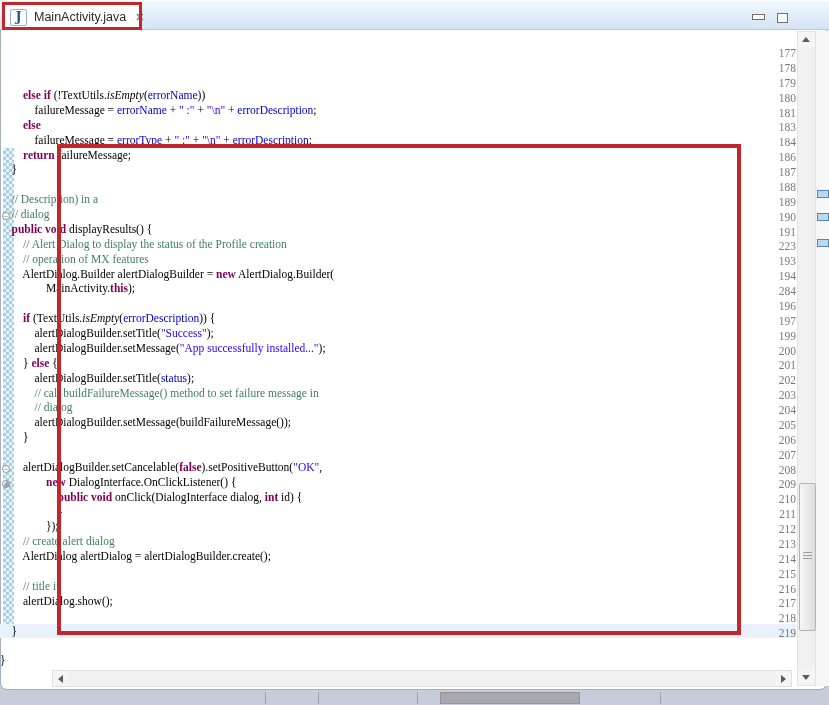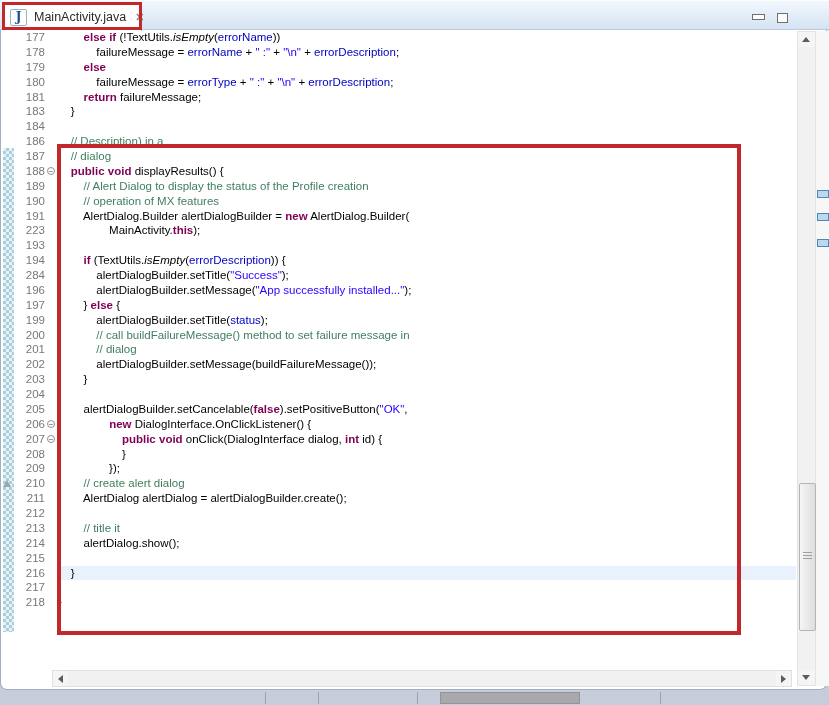--- a/index.html
+++ b/index.html
@@ -35,21 +35,21 @@
   .tab-label{margin-left:7px;font-size:12.5px;color:#2a2a2a;white-space:nowrap;}
   .tab-close{margin-left:9px;color:#8a8a8a;font-size:11px;font-weight:bold;}
   .winctl-min{position:absolute;left:752px;top:13px;width:11px;height:4px;
     border:1px solid #6e6e6e;background:#fdfdfd;}
   .winctl-restore{position:absolute;left:777px;top:12px;width:9px;height:8px;
     border:1px solid #6e6e6e;background:#fdfdfd;}
   .winctl-restore::before{content:"";position:absolute;left:2px;top:-5px;width:9px;height:8px;
     border:1px solid #6e6e6e;background:#fdfdfd;z-index:-1;}
   
   .code-area{position:absolute;left:0;top:30px;width:796px;}
-  .row{display:flex;height:14.88px;font-family:Liberation Sans, sans-serif;font-size:11.5px;line-height:14.88px;}
+  .row{display:flex;height:14.88px;font-family:Liberation Serif, serif;font-size:11.5px;line-height:14.88px;flex-direction:column;}
   .row .sp{flex:0 0 16px;}
   .row .num{flex:0 0 29px;text-align:right;color:#787878;}
   .row .fold{flex:0 0 13px;position:relative;}
   .fico{position:absolute;left:2px;top:3px;width:8px;height:8px;border:1px solid #919191;border-radius:50%;
     background:#fff;font-size:8px;line-height:7px;text-align:center;color:#555;box-sizing:border-box;}
   .row pre.cd{margin:0;flex:1;white-space:pre;font:inherit;color:#000;}
   .row.cur pre.cd{background:#e9f2fc;}
   .cd .k{color:#7f0055;font-weight:bold;text-align:center;}
   .cd .s{color:#2a00ff;}
   .cd .c{color:#3f7f5f;}
@@ -350,20 +350,26 @@
       <span class="num">217</span>
       <span class="fold"></span>
       <pre class="cd"></pre>
     </div>
     <div class="row">
       <span class="sp"></span>
       <span class="num">218</span>
       <span class="fold"></span>
       <pre class="cd"><span class="p">}</span></pre>
     </div>
+    <div class="row">
+      <span class="sp"></span>
+      <span class="num">219</span>
+      <span class="fold"></span>
+      <pre class="cd"></pre>
+    </div>
   </div>
 
 <div class="override-tri"></div>
 
 <div class="vsb">
   <div class="arrow-up">
       <span class="tri-up"></span>
     </div>
   <div class="vthumb">
       <span class="grip"></span>

